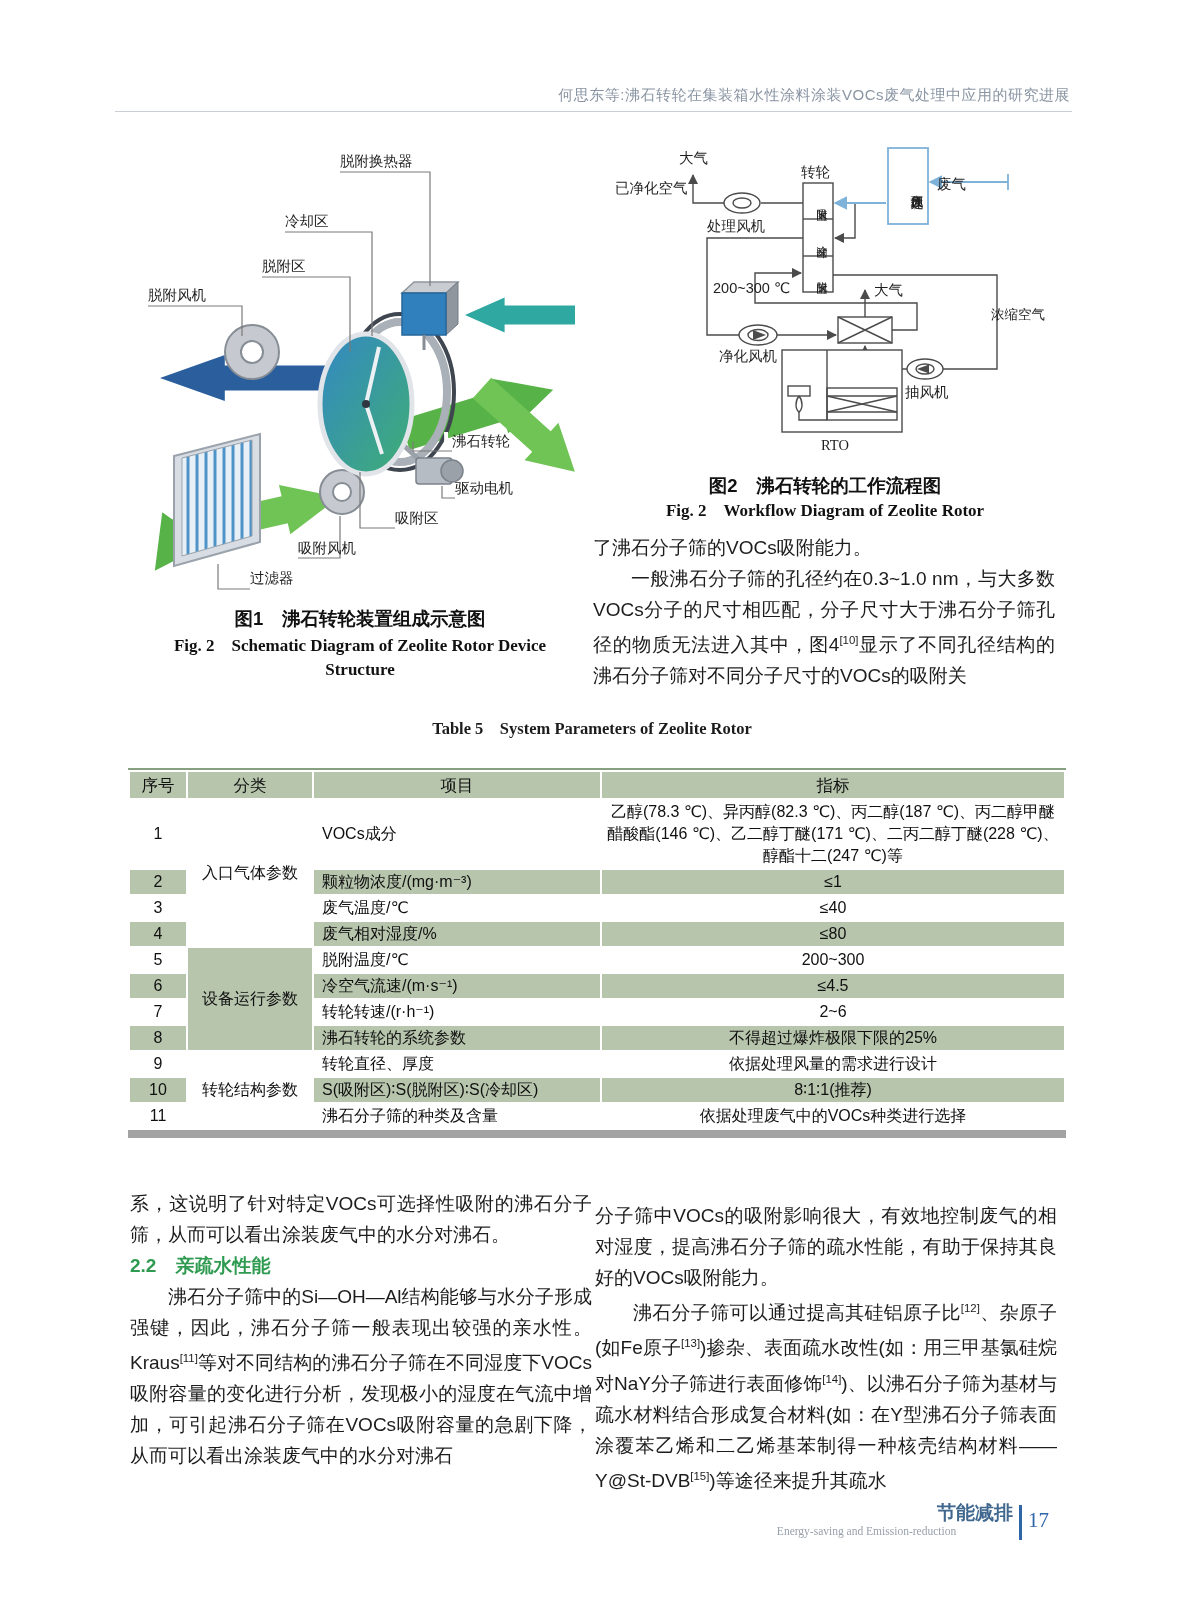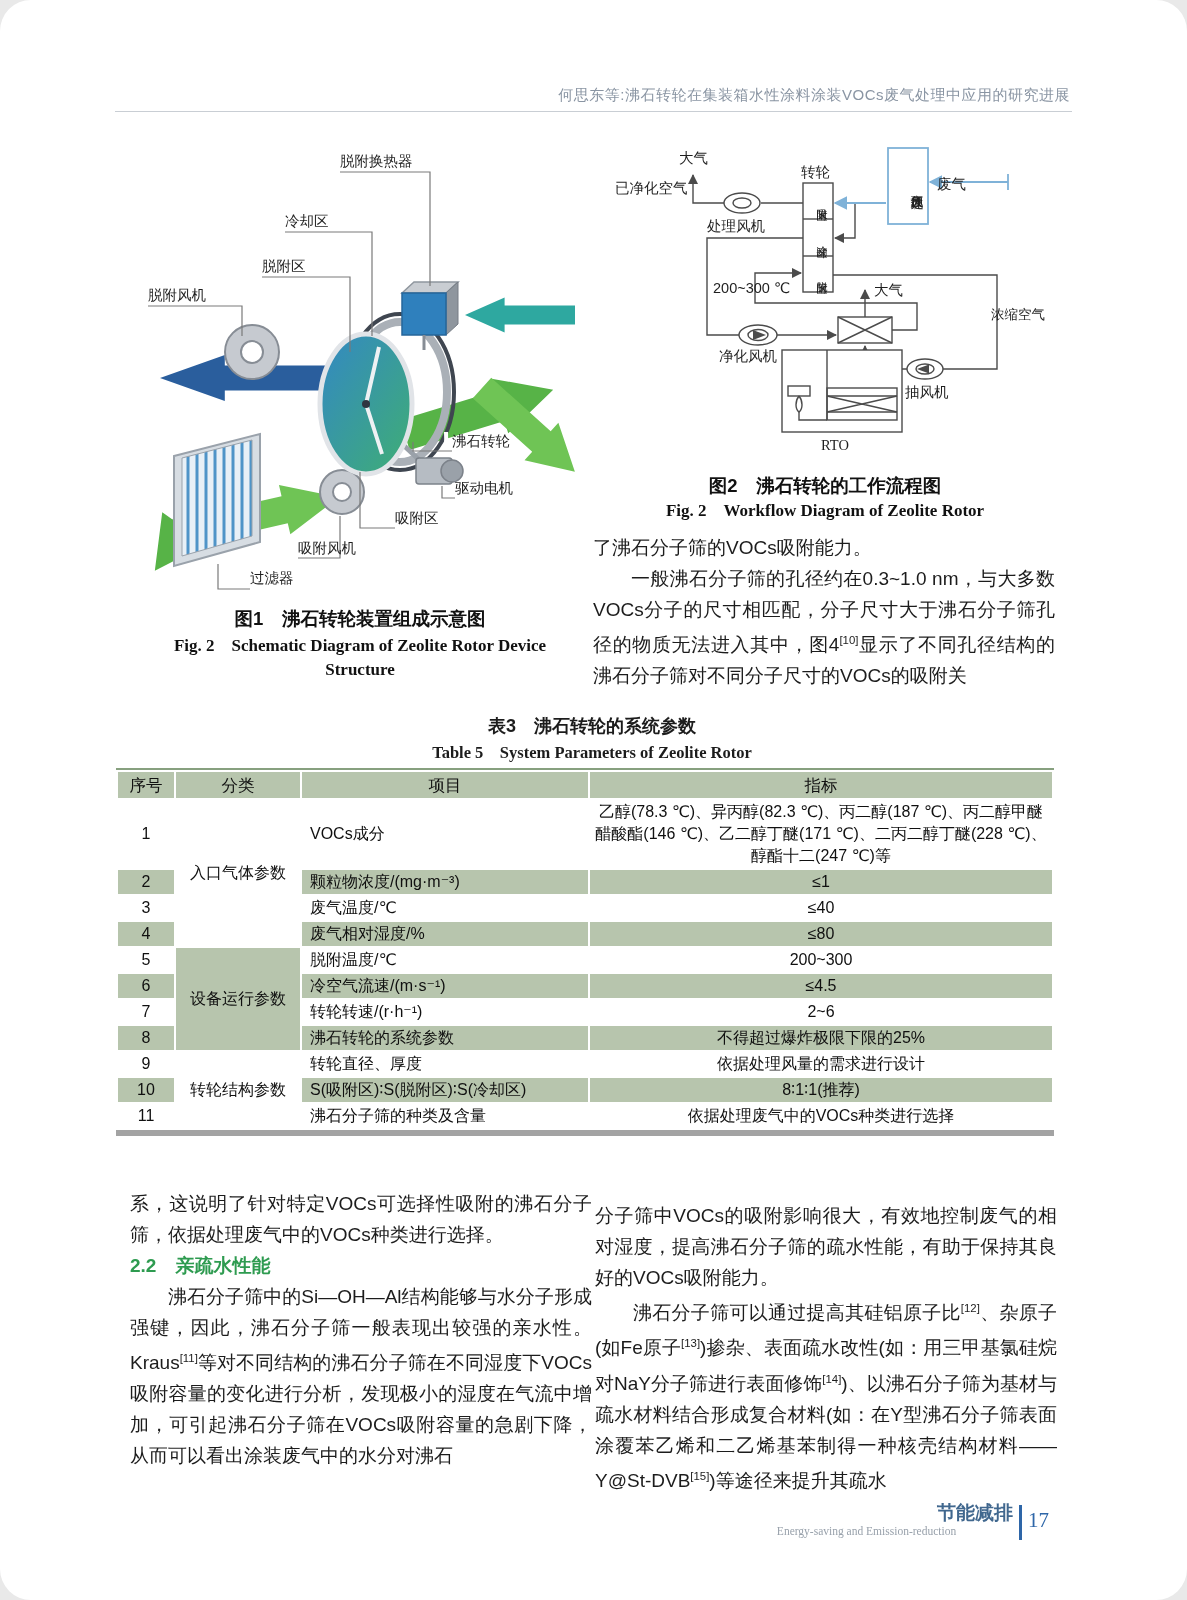--- a/index.html
+++ b/index.html
@@ -1,36 +1,36 @@
 <!DOCTYPE html>
 <html><head>
 <meta charset="utf-8">
 <style>
   html,body{margin:0;padding:0;background:#e9e9e9;}
   .page{position:relative;width:1187px;height:1600px;background:#ffffff;margin:0 auto;
-        font-family:"Liberation Sans","DejaVu Sans",sans-serif;color:#1c1c1c;overflow:hidden;border-radius:31px;}
+        font-family:"Liberation Sans","DejaVu Sans",sans-serif;color:#1c1c1c;overflow:hidden;}
   
   .run-title{position:absolute;left:115px;top:86px;width:955px;text-align:right;
              font-size:15px;color:#8a95a3;letter-spacing:.5px;}
   .head-rule{position:absolute;left:115px;top:111px;width:957px;height:1px;background:#c9ced4;}
   
   .fig{position:absolute;}
   .fig svg{position:absolute;left:0;top:0;}
   .flabel{position:absolute;font-size:14.5px;color:#1f1f1f;white-space:nowrap;line-height:19px;}
   .vt{writing-mode:vertical-rl;text-orientation:upright;letter-spacing:1px;text-align:center;}
   .cap-cn{position:absolute;width:100%;text-align:center;font-size:18.5px;font-weight:bold;color:#111;}
   .cap-en{position:absolute;width:100%;text-align:center;font-size:17px;font-weight:bold;
           font-family:"Liberation Serif","DejaVu Serif",serif;color:#111;}
   
   .tbl-title{position:absolute;left:128px;top:714px;width:928px;text-align:center;}
   .tbl-title .cn{font-size:18px;font-weight:bold;}
   .tbl-title .en{font-size:16.5px;font-weight:bold;font-family:"Liberation Serif","DejaVu Serif",serif;margin-top:4px;}
-  table.t3{position:absolute;left:116px;top:768px;width:928px;table-layout:fixed;
+  table.t3{position:absolute;left:128px;top:768px;width:928px;table-layout:fixed;
            border-collapse:separate;border-spacing:2px;font-size:16px;color:#101010;
-           border-top:2px solid #87a07f;border-bottom:6px solid #a3a3a3;}
+           border-top:2px solid #87a07f;border-bottom:8px solid #a3a3a3;}
   table.t3 th{background:#b7c5ad;font-weight:normal;font-size:16.5px;line-height:24px;padding:1px 2px;}
   table.t3 td{line-height:22px;padding:1px 3px;text-align:center;vertical-align:middle;}
   table.t3 td.item{text-align:left;padding-left:8px;}
   table.t3 td.g{background:#b7c5ad;}
   
   .col{position:absolute;width:462px;}
   .col p{margin:0;text-align:justify;font-size:19px;line-height:31px;}
   .col p.indent{text-indent:2em;}
   sup{font-size:.6em;}
   .sec-head{font-size:19px;line-height:31px;font-weight:bold;color:#2e9b50;}
@@ -229,21 +229,20 @@
     <div class="cap-cn" style="top:338px;">图2　沸石转轮的工作流程图</div>
     <div class="cap-en" style="top:364px;">Fig. 2　Workflow Diagram of Zeolite Rotor</div>
   </div>
 
   <div class="col" style="left:593px;top:532px;">
       <p>了沸石分子筛的VOCs吸附能力。</p>
       <p class="indent">一般沸石分子筛的孔径约在0.3~1.0 nm，与大多数VOCs分子的尺寸相匹配，分子尺寸大于沸石分子筛孔径的物质无法进入其中，图4<sup>[10]</sup>显示了不同孔径结构的沸石分子筛对不同分子尺寸的VOCs的吸附关</p>
     </div>
 
   <div class="tbl-title">
-    <div class="cn">表3　沸石转轮的系统参数</div>
     <div class="en">Table 5　System Parameters of Zeolite Rotor</div>
   </div>
   <table class="t3">
     <colgroup>
         <col style="width:56px">
         <col style="width:124px">
         <col style="width:286px">
         <col style="width:462px">
       </colgroup>
     <thead>
@@ -311,21 +310,21 @@
         <tr>
           <td class="no">11</td>
           <td class="item">沸石分子筛的种类及含量</td>
           <td class="val">依据处理废气中的VOCs种类进行选择</td>
         </tr>
       </tbody>
   </table>
 
   <div class="col" style="left:130px;top:1188px;">
     <div>
-        <p>系，这说明了针对特定VOCs可选择性吸附的沸石分子筛，依据处理废气中的VOCs种类进行选择。</p>
+        <p>系，这说明了针对特定VOCs可选择性吸附的沸石分子筛，从而可以看出涂装废气中的水分对沸石。</p>
       </div>
     <div class="sec-head">2.2　亲疏水性能</div>
     <div>
         <p class="indent">沸石分子筛中的Si—OH—Al结构能够与水分子形成强键，因此，沸石分子筛一般表现出较强的亲水性。Kraus<sup>[11]</sup>等对不同结构的沸石分子筛在不同湿度下VOCs吸附容量的变化进行分析，发现极小的湿度在气流中增加，可引起沸石分子筛在VOCs吸附容量的急剧下降，从而可以看出涂装废气中的水分对沸石</p>
       </div>
   </div>
   <div class="col" style="left:595px;top:1188px;margin-top:12px;">
       <p>分子筛中VOCs的吸附影响很大，有效地控制废气的相对湿度，提高沸石分子筛的疏水性能，有助于保持其良好的VOCs吸附能力。</p>
       <p class="indent">沸石分子筛可以通过提高其硅铝原子比<sup>[12]</sup>、杂原子(如Fe原子<sup>[13]</sup>)掺杂、表面疏水改性(如：用三甲基氯硅烷对NaY分子筛进行表面修饰<sup>[14]</sup>)、以沸石分子筛为基材与疏水材料结合形成复合材料(如：在Y型沸石分子筛表面涂覆苯乙烯和二乙烯基苯制得一种核壳结构材料——Y@St-DVB<sup>[15]</sup>)等途径来提升其疏水</p>
     </div>

